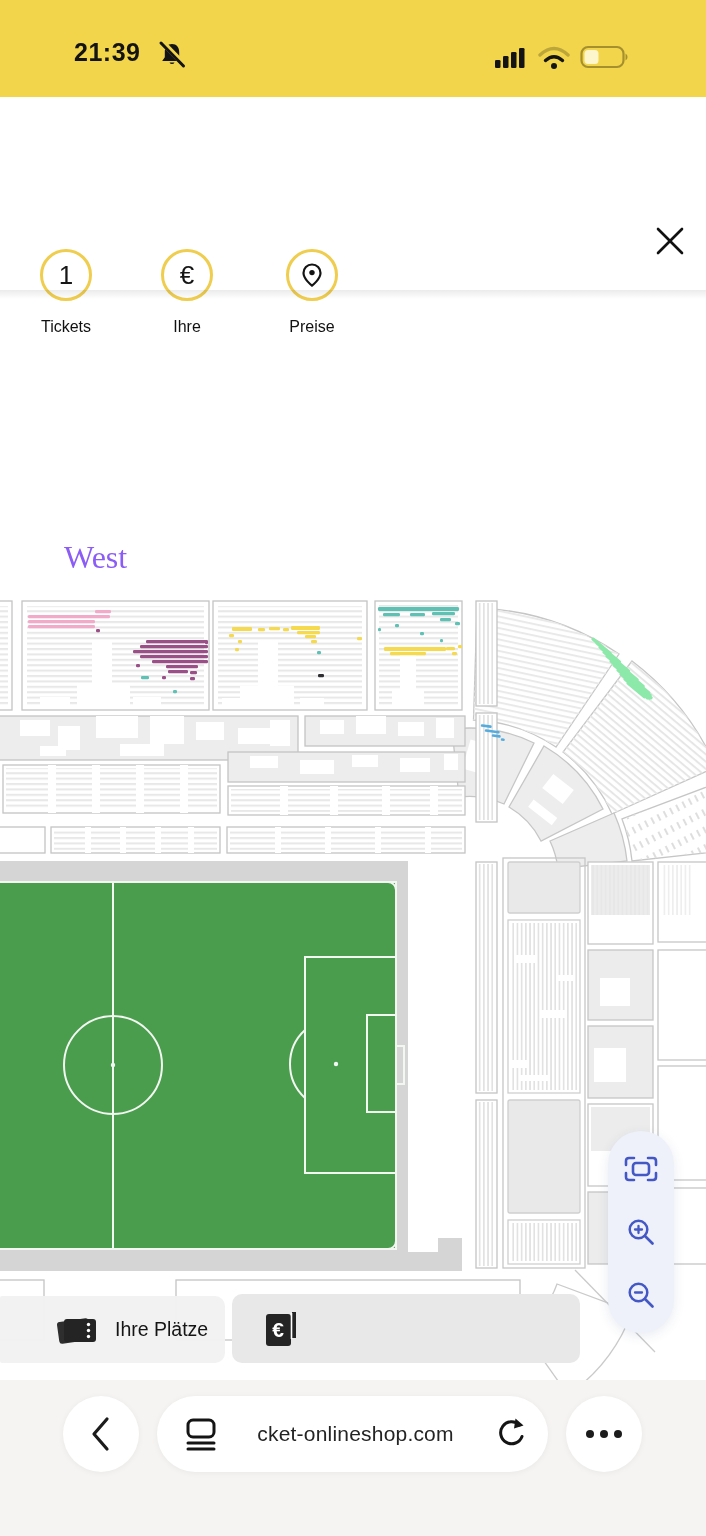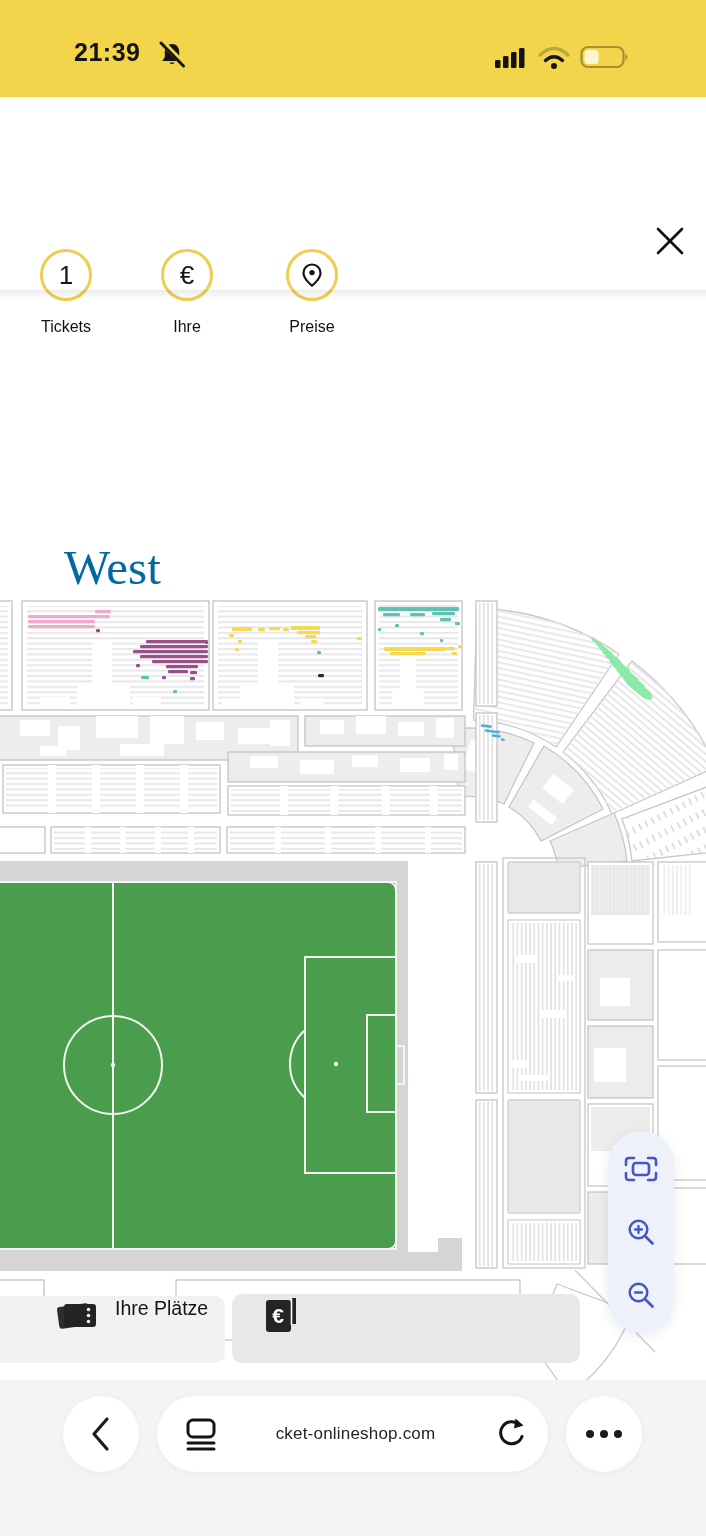--- a/index.html
+++ b/index.html
@@ -16,41 +16,41 @@
   .filter-header{position:absolute;left:0;top:97px;width:706px;height:193px;background:#fff;}
   .hdr-shadow{position:absolute;left:0;top:290px;width:706px;height:9px;background:linear-gradient(rgba(0,0,0,.08),rgba(0,0,0,0));}
   .close-btn{position:absolute;left:650px;top:124px;width:40px;height:40px;background:none;border:none;padding:4px;cursor:pointer;}
   .filter-item{position:absolute;top:152px;width:110px;text-align:center;cursor:pointer;}
   .fi-0{left:11px;} .fi-1{left:132px;} .fi-2{left:257px;}
   .ring{width:46px;height:46px;margin:0 auto;border:3px solid var(--c-accent-ring,#EFCD4F);border-radius:50%;display:flex;align-items:center;justify-content:center;font-size:26px;color:#161616;}
   .ring.euro{font-weight:500;}
   .flabel{margin-top:17px;font-size:16px;color:#111;}
 
   
-  .west-label{position:absolute;left:64px;top:539px;font-family:"Liberation Serif",serif;font-size:49px;color:#0369a1;}
+  .west-label{position:absolute;left:64px;top:539px;font-family:"Liberation Serif",serif;font-size:32px;color:#8b5cf6;}
   .map-svg{position:absolute;left:0;top:560px;}
 
   
   .zoom-pill{position:absolute;left:608px;top:1131px;width:66px;height:202px;border-radius:33px;background:var(--c-zoom-pill-bg,#EEF1F9);box-shadow:0 3px 12px rgba(40,60,120,.10);display:flex;flex-direction:column;align-items:center;justify-content:space-between;padding:10px 0;box-sizing:border-box;}
   .zoom-pill button{background:none;border:none;padding:0;width:56px;height:56px;display:flex;align-items:center;justify-content:center;cursor:pointer;}
 
   
-  .act-btn{position:absolute;display:flex;border:none;cursor:pointer;font-family:"Liberation Sans",sans-serif;}
+  .act-btn{position:absolute;display:flex;align-items:center;border:none;cursor:pointer;font-family:"Liberation Sans",sans-serif;}
   .act-btn .lbl{font-size:19.5px;color:#151515;white-space:nowrap;}
   .btn-seats{left:0;top:1296px;width:225px;height:67px;background:rgba(242,242,242,.97);border-radius:2px 10px 10px 2px;padding-left:56px;gap:15px;box-sizing:border-box;}
   .btn-prices{left:232px;top:1294px;width:348px;height:69px;background:#e8e8e8;border-radius:10px;padding-left:30px;gap:16px;box-sizing:border-box;}
 
   
   .browser-bar{position:absolute;left:0;top:1380px;width:706px;height:156px;background:#f5f4f2;}
   .circ{position:absolute;top:16px;width:76px;height:76px;border-radius:50%;background:#fff;border:none;box-shadow:0 1px 6px rgba(0,0,0,.05);display:flex;align-items:center;justify-content:center;cursor:pointer;}
   .circ.back{left:63px;} .circ.more{left:566px;gap:6px;}
   .dot{width:8px;height:8px;border-radius:50%;background:#1c1c1c;}
   .url-pill{position:absolute;left:157px;top:16px;width:391px;height:76px;border-radius:38px;background:#fff;box-shadow:0 1px 6px rgba(0,0,0,.05);display:flex;align-items:center;cursor:text;}
   .url-pill .reader{margin-left:28px;}
-  .url-text{flex:1;text-align:center;font-size:17px;color:#242424;letter-spacing:.2px;
+  .url-text{flex:1;text-align:center;font-size:21px;color:#242424;letter-spacing:.2px;
             -webkit-mask-image:linear-gradient(to right,rgba(0,0,0,.35) 0px,#000 16px);
             mask-image:linear-gradient(to right,rgba(0,0,0,.35) 0px,#000 16px);}
   .url-pill .reload{margin-right:22px;}
 </style>
 </head>
 <body>
 
 <div class="screen">
 
   <div class="status-bar">

